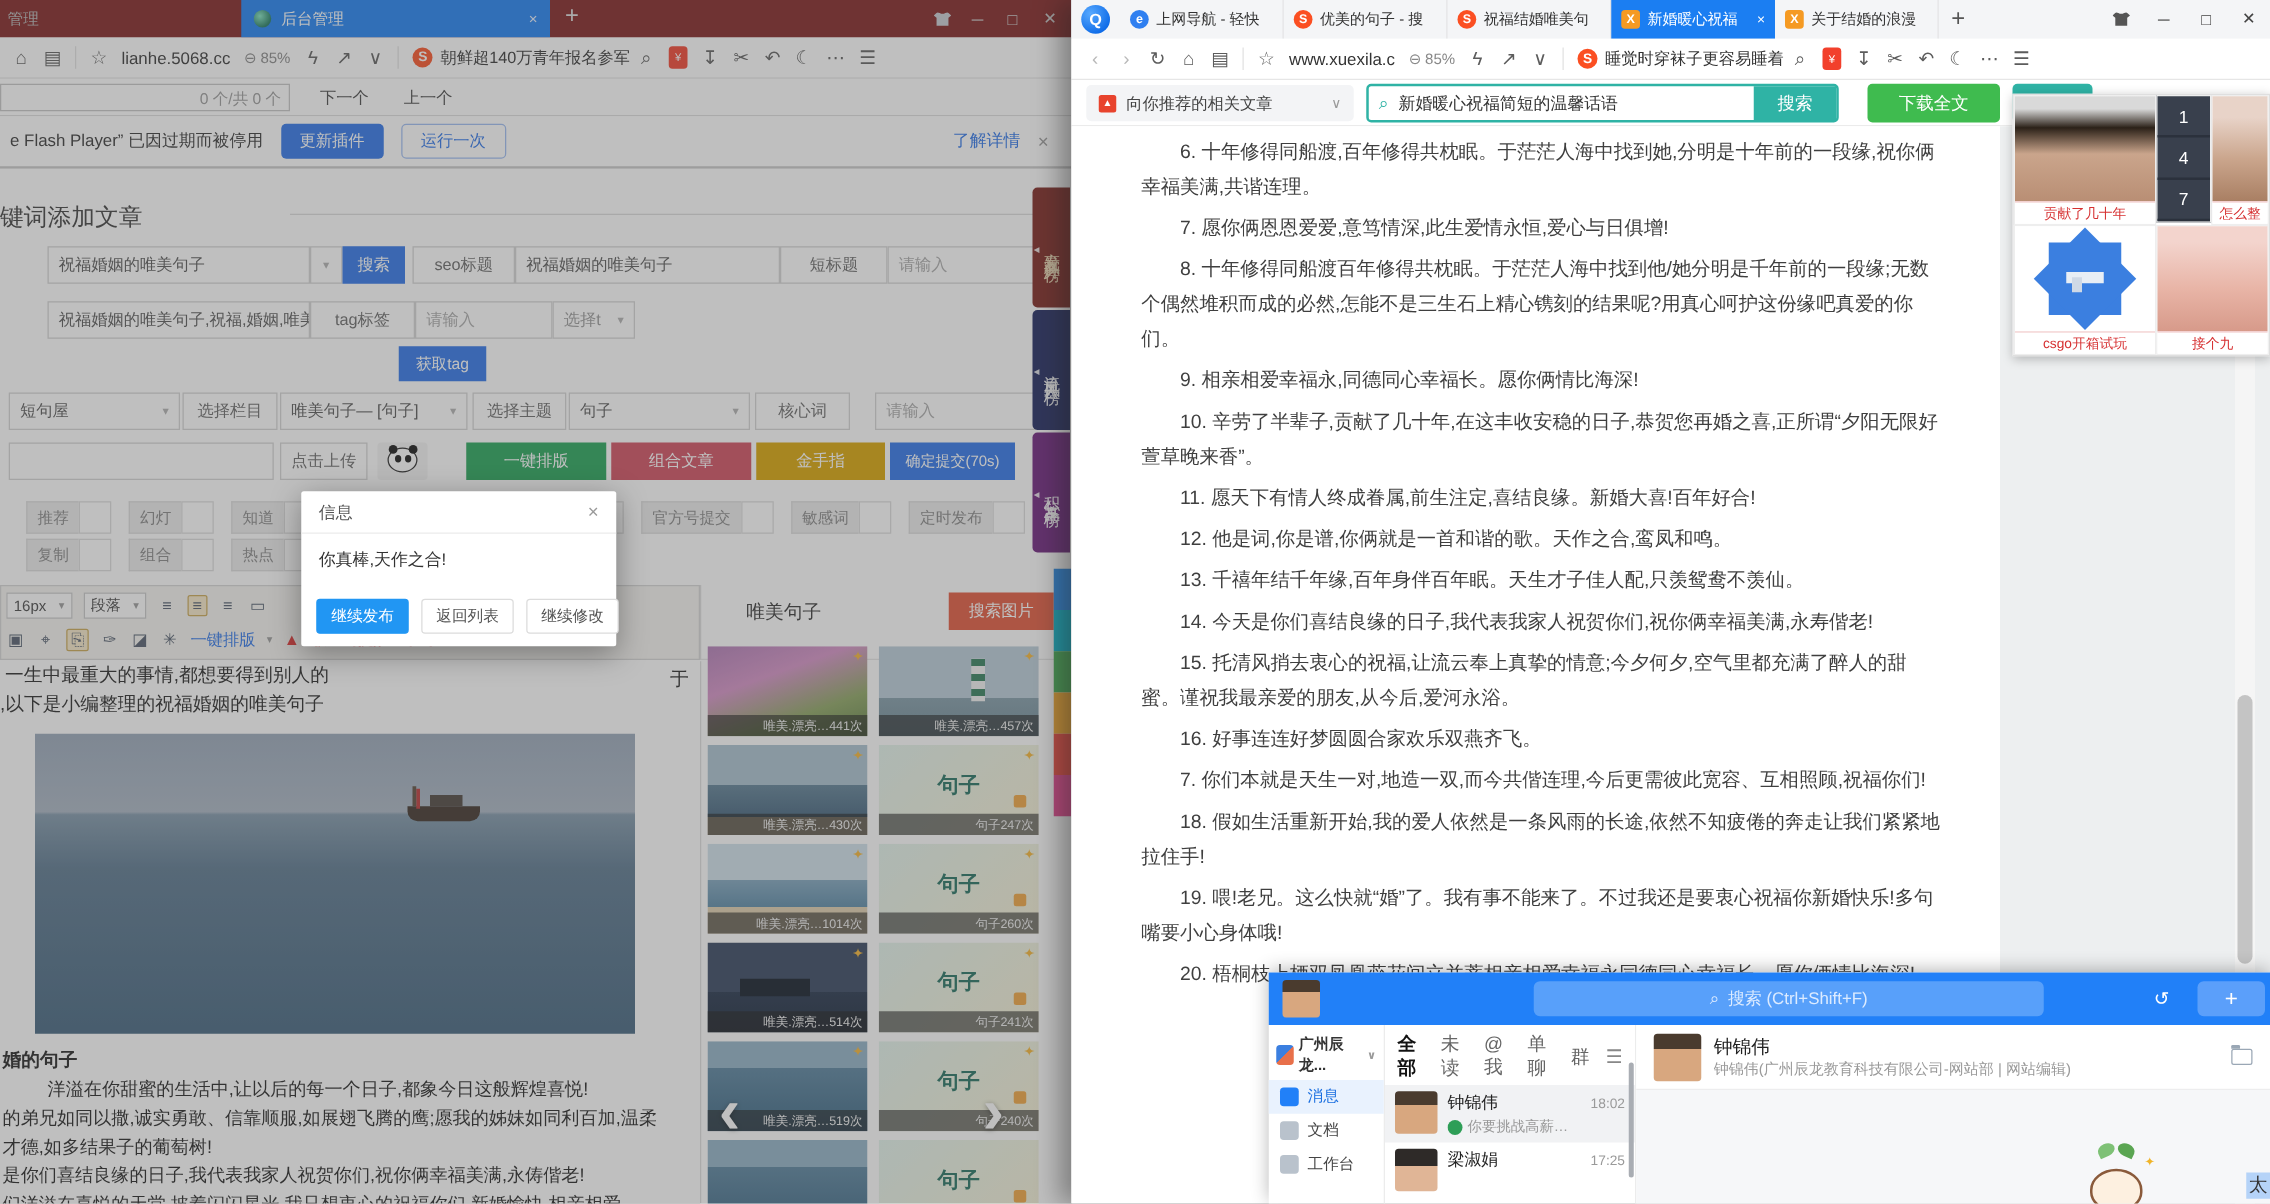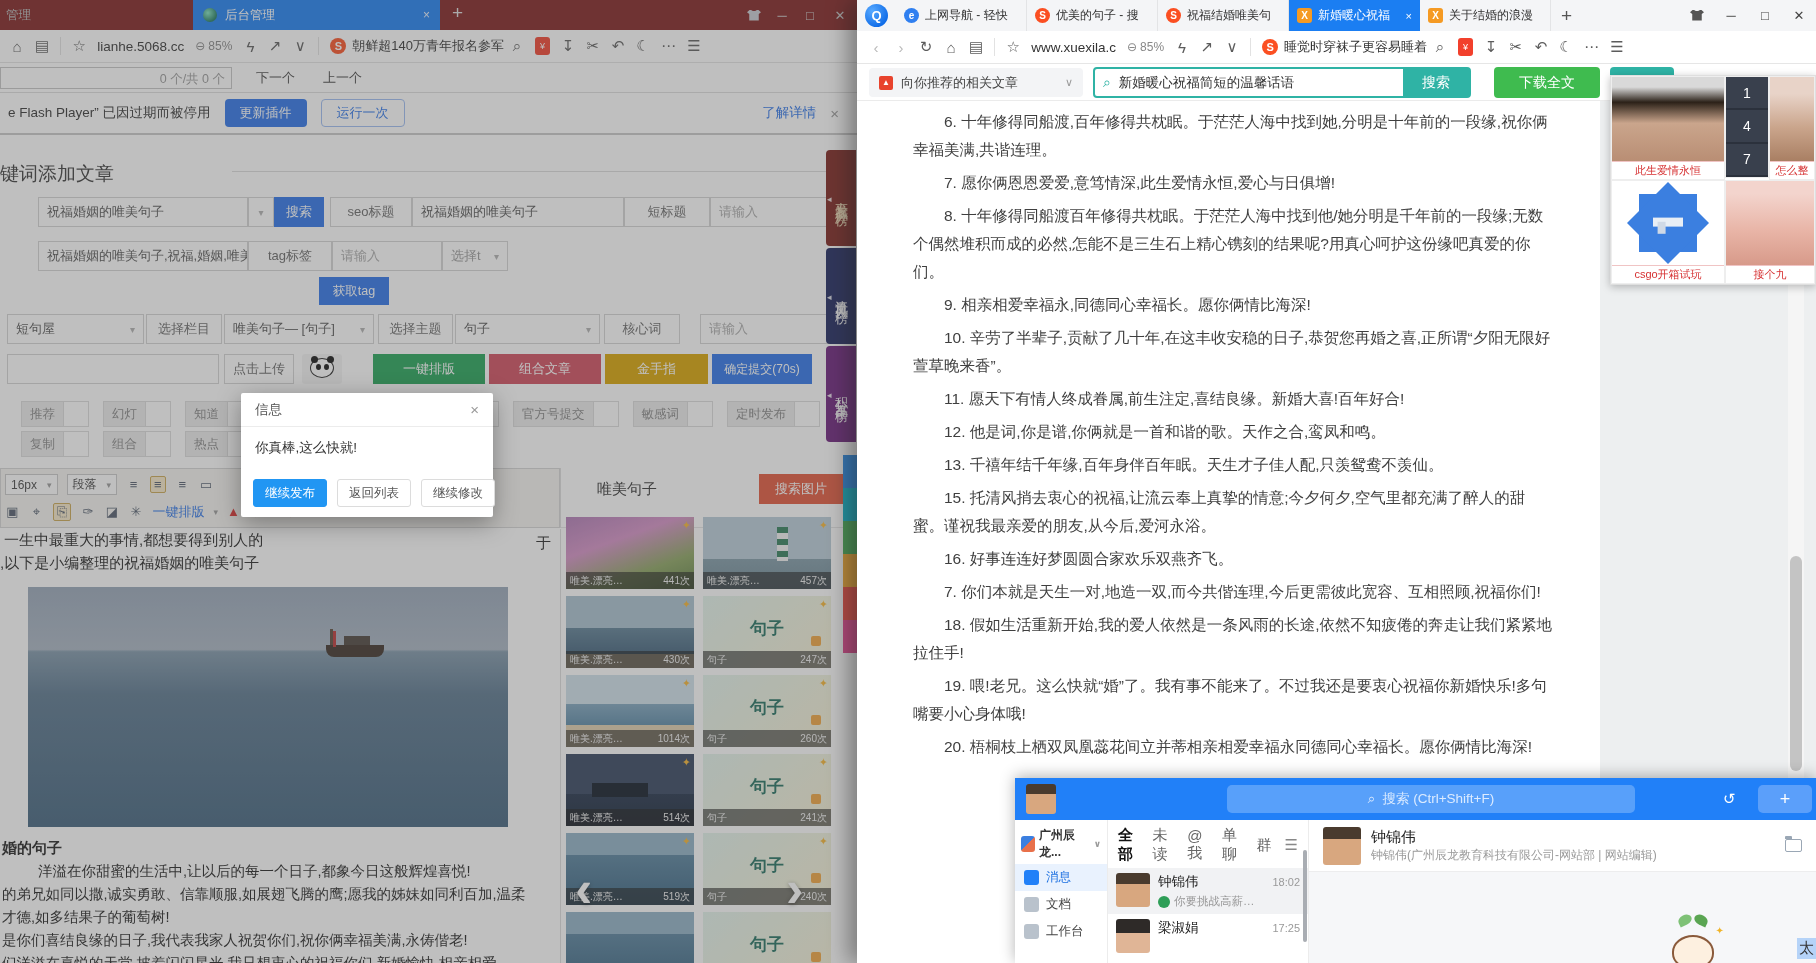--- a/index.html
+++ b/index.html
@@ -73,21 +73,21 @@
   #sea-img .boat { position:absolute; left:62%; top:24%; width:58px; height:12px; background:#3a2e26; border-radius:0 0 8px 8px; }
   #sea-img .boat::before { content:""; position:absolute; left:18px; top:-9px; width:26px; height:9px; background:#4a423a; }
   #sea-img .boat::after { content:""; position:absolute; left:4px; top:-16px; width:3px; height:16px; background:#5a4a3a; box-shadow:3px 2px 0 0 #b33; }
 
   .bline { position:absolute; left:2px; font-size:14.5px; color:#1d1d1d; white-space:nowrap; }
   .bline.bold { font-weight:bold; font-size:15px; }
 
   
   #thumbs { position:absolute; left:560px; top:394px; right:0; bottom:0; background:#fff; border-left:1px solid #ddd; }
   .thumb { position:absolute; width:128px; height:72px; overflow:hidden; }
-  .thumb .tcap { position:absolute; left:0; right:0; bottom:0; height:17px; background:rgba(20,20,20,.6); color:#eee; font-size:10px; display:flex; align-items:center; padding:0 4px; justify-content:space-between; white-space:nowrap; }
+  .thumb .tcap { position:absolute; left:0; right:0; bottom:0; height:17px; background:rgba(20,20,20,.6); color:#eee; font-size:10px; display:flex; align-items:center; padding:0 4px; justify-content:flex-end; white-space:nowrap; }
   .thumb .star { position:absolute; right:3px; top:2px; color:#f5b431; font-size:11px; }
   .timg { position:absolute; inset:0; }
   .k-flowers { background:linear-gradient(160deg,#b07ab5 0%,#d48fc5 35%,#8aa35e 70%,#5d7f42 100%); }
   .k-lighthouse { background:linear-gradient(#b9ccd8 58%, #7e99a6 58%, #6e8996 100%); }
   .k-lighthouse::after { content:""; position:absolute; left:58%; top:14%; width:11px; height:34px; background:repeating-linear-gradient(#2f7d5a 0 6px, #f2f2f2 6px 12px); }
   .k-coast { background:linear-gradient(#a9c0cf 45%, #5b7d93 45%, #3f607a 80%, #c9b89a 80%); }
   .k-beach { background:linear-gradient(#cfe0ea 40%, #7da4bd 40%, #5988a6 70%, #e0cfae 70%); }
   .k-ship { background:linear-gradient(#31425c 55%, #1f2f47 55%, #16243a 100%); }
   .k-ship::after { content:""; position:absolute; left:20%; top:40%; width:56px; height:14px; background:#0c1523; }
   .k-sea { background:linear-gradient(#8fb0c5 30%, #55809c 30%, #35617f 100%); }
@@ -546,21 +546,21 @@
         </div>
     </div>
 
     <div id="lw-dim"></div>
 
     <div id="modal">
       <div class="modal-head">
         <span>信息</span>
         <span class="modal-x">×</span>
       </div>
-      <div class="modal-body">你真棒,这么快就!</div>
+      <div class="modal-body">你真棒,天作之合!</div>
       <div class="modal-btns">
         <button class="mbtn primary">继续发布</button>
         <button class="mbtn">返回列表</button>
         <button class="mbtn">继续修改</button>
       </div>
     </div>
   </div>
 
   <div id="rw">
     <div id="rw-tabbar">
@@ -653,35 +653,36 @@
       </div>
       <div id="article">
           <p>6. 十年修得同船渡,百年修得共枕眠。于茫茫人海中找到她,分明是十年前的一段缘,祝你俩幸福美满,共谐连理。</p>
           <p>7. 愿你俩恩恩爱爱,意笃情深,此生爱情永恒,爱心与日俱增!</p>
           <p>8. 十年修得同船渡百年修得共枕眠。于茫茫人海中找到他/她分明是千年前的一段缘;无数个偶然堆积而成的必然,怎能不是三生石上精心镌刻的结果呢?用真心呵护这份缘吧真爱的你们。</p>
           <p>9. 相亲相爱幸福永,同德同心幸福长。愿你俩情比海深!</p>
           <p>10. 辛劳了半辈子,贡献了几十年,在这丰收安稳的日子,恭贺您再婚之喜,正所谓“夕阳无限好萱草晚来香”。</p>
           <p>11. 愿天下有情人终成眷属,前生注定,喜结良缘。新婚大喜!百年好合!</p>
           <p>12. 他是词,你是谱,你俩就是一首和谐的歌。天作之合,鸾凤和鸣。</p>
           <p>13. 千禧年结千年缘,百年身伴百年眠。天生才子佳人配,只羡鸳鸯不羡仙。</p>
+          <p>14. 今天是你们喜结良缘的日子,我代表我家人祝贺你们,祝你俩幸福美满,永寿偕老!</p>
           <p>15. 托清风捎去衷心的祝福,让流云奉上真挚的情意;今夕何夕,空气里都充满了醉人的甜蜜。谨祝我最亲爱的朋友,从今后,爱河永浴。</p>
           <p>16. 好事连连好梦圆圆合家欢乐双燕齐飞。</p>
           <p>7. 你们本就是天生一对,地造一双,而今共偕连理,今后更需彼此宽容、互相照顾,祝福你们!</p>
           <p>18. 假如生活重新开始,我的爱人依然是一条风雨的长途,依然不知疲倦的奔走让我们紧紧地拉住手!</p>
           <p>19. 喂!老兄。这么快就“婚”了。我有事不能来了。不过我还是要衷心祝福你新婚快乐!多句嘴要小心身体哦!</p>
           <p>20. 梧桐枝上栖双凤凰蕊花间立并蒂相亲相爱幸福永同德同心幸福长。愿你俩情比海深!</p>
         </div>
     </div>
   </div>
 
   <div id="meme">
     <div class="meme-row">
       <div class="meme-cell" style="width:114px;">
         <div class="meme-img m-face"></div>
-        <div class="meme-cap">此生爱情永恒</div>
+        <div class="meme-cap">贡献了几十年</div>
       </div>
       <div class="meme-cell keypad" style="width:44px;height:102px;" id="keypad">
           <div class="key">1</div>
           <div class="key">4</div>
           <div class="key">7</div>
         </div>
       <div class="meme-cell" style="width:46px;">
         <div class="meme-img m-face2"></div>
         <div class="meme-cap">怎么整</div>
       </div>

